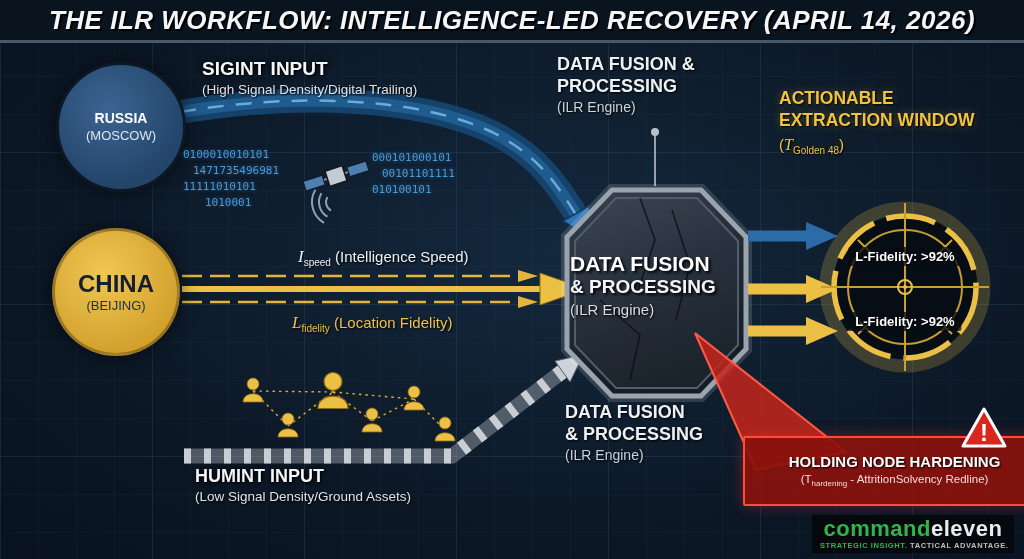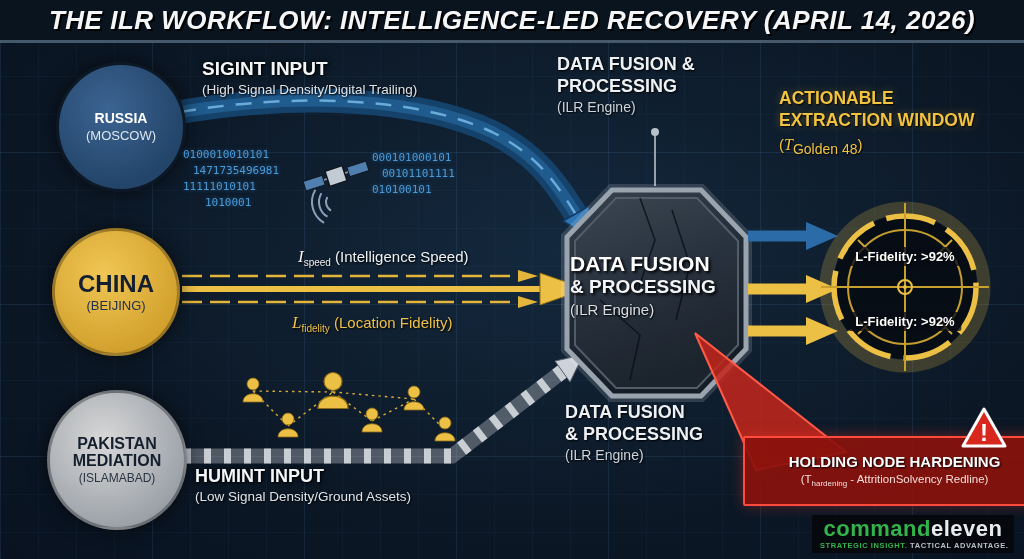--- a/index.html
+++ b/index.html
@@ -54,21 +54,21 @@
   .metric sub{font-size:10px;}
   .metric-speed{color:#eef1f4;}
   .metric-fidelity{color:#ecc04a;}
   .core-lbl .l1{font-size:21px;font-weight:bold;color:#ffffff;text-shadow:2px 2px 3px #000;}
   .core-lbl .l2{font-size:19px;font-weight:600;color:#f2f4f6;text-shadow:2px 2px 3px #000;}
   .core-lbl .cap{font-size:15px;color:#d8dde2;margin-top:3px;text-shadow:1px 1px 2px #000;}
   .extract-lbl .t1,.extract-lbl .t2{font-size:17.5px;font-weight:bold;color:#f2c33f;line-height:1.25;
     text-shadow:1px 1px 2px #000,0 0 10px rgba(240,195,63,.35);}
   .extract-lbl .t3{font-size:15px;color:#f2c33f;margin-top:4px;text-shadow:1px 1px 2px #000;}
   .extract-lbl .mvar{font-family:"Liberation Serif",serif;font-style:italic;font-size:16px;}
-  .extract-lbl sub{font-size:14px;}
+  .extract-lbl sub{font-size:10px;}
   .chip{
     transform:translateX(-50%);background:rgba(8,13,20,.78);border-radius:2px;
     padding:2px 7px;font-size:13px;font-weight:bold;color:#ffffff;white-space:nowrap;text-shadow:1px 1px 1px #000;
   }
   .alert-box{
     left:743px;top:436px;width:303px;height:70px;box-sizing:border-box;
     background:rgba(138,18,12,.92);border:2px solid #ff4a3c;border-radius:2px;
     display:flex;flex-direction:column;align-items:center;justify-content:center;
     box-shadow:0 0 14px rgba(255,60,40,.35);text-align:center;
   }
@@ -204,24 +204,20 @@
   </div>
 
   <div class="abs node node-russia">
     <div class="n-name">RUSSIA</div>
     <div class="n-sub">(MOSCOW)</div>
   </div>
   <div class="abs node node-china">
     <div class="n-name">CHINA</div>
     <div class="n-sub">(BEIJING)</div>
   </div>
-  <div class="abs node node-pakistan">
-    <div class="n-name">PAKISTAN MEDIATION</div>
-    <div class="n-sub">(ISLAMABAD)</div>
-  </div>
 
   <div class="abs center" style="left:202px;top:58px;width:280px;">
     <div class="lbl-title">SIGINT INPUT</div>
     <div class="lbl-sub">(High Signal Density/Digital Trailing)</div>
   </div>
 
   <div class="abs binary" style="left:183px;top:147px;">
     <div>0100010010101</div>
     <div>1471735496981</div>
     <div>11111010101</div>

